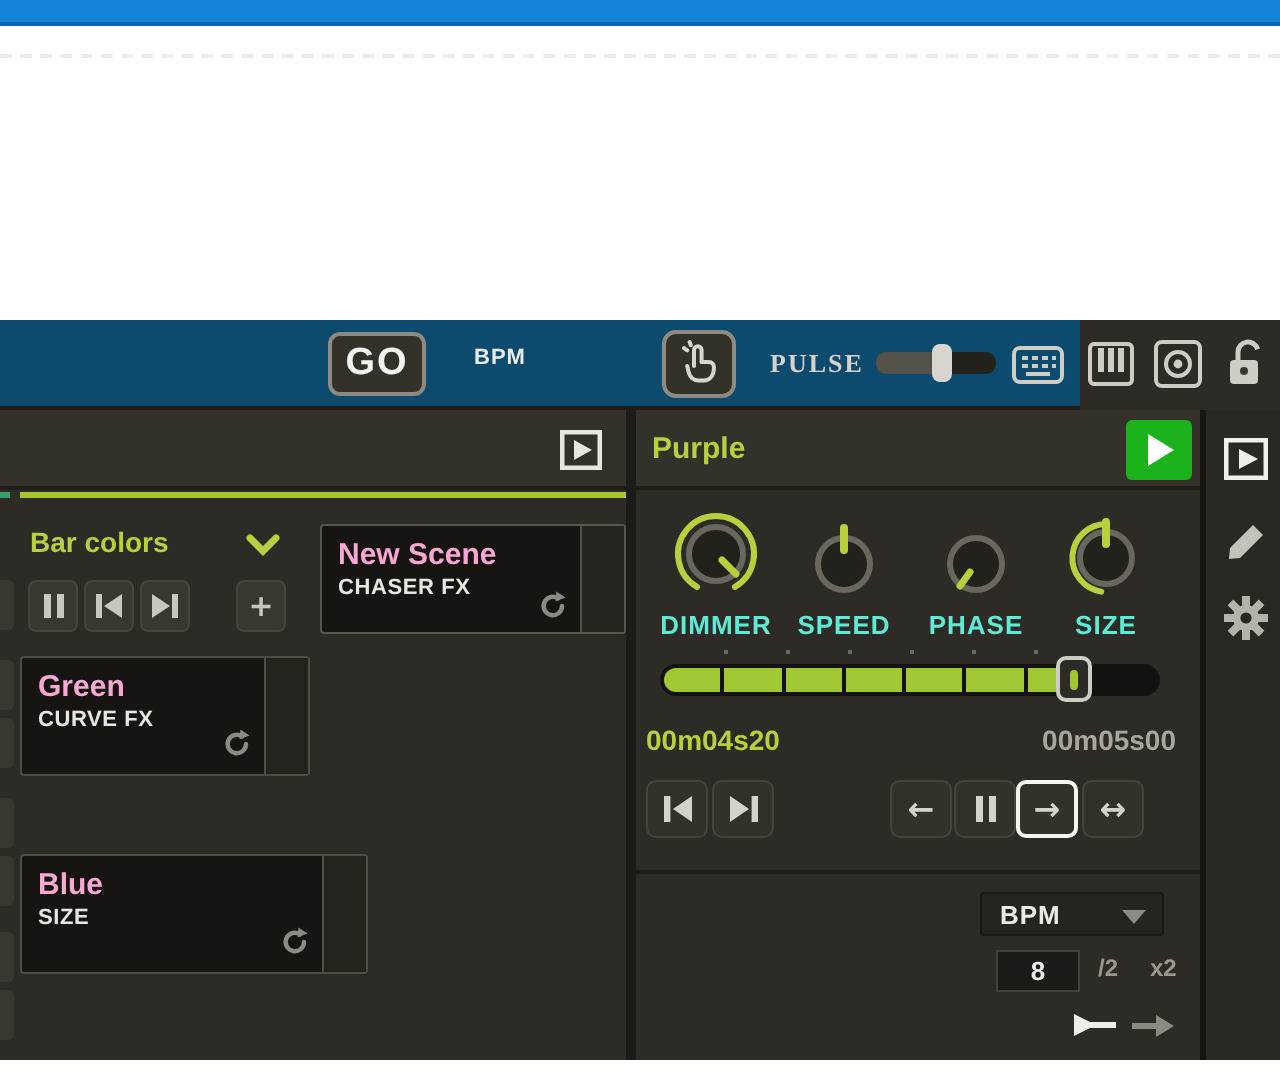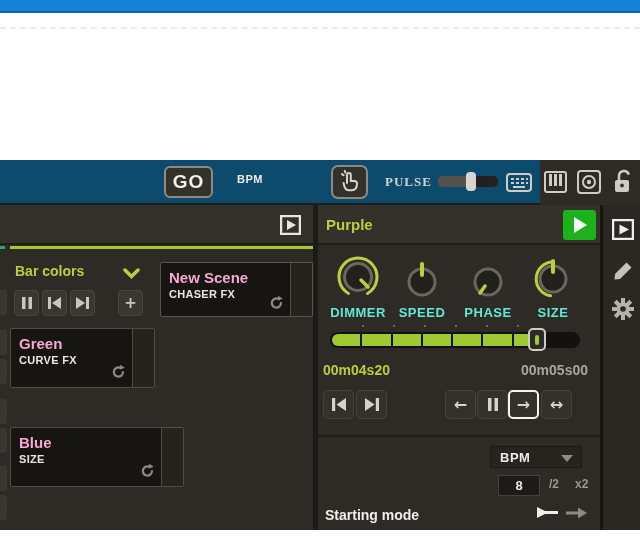--- a/index.html
+++ b/index.html
@@ -333,21 +333,20 @@
 
       <div class="dropdown">
         <div class="dropdown-value">BPM</div>
         <div class="dropdown-caret"></div>
       </div>
 
       <div class="bd-box">8</div>
       <div class="bd-op" style="left:231px;">/2</div>
       <div class="bd-op" style="left:257px;">x2</div>
 
-      <div class="row-label" style="top:302px;">Starting mode</div>
       <div style="position:absolute; left:218px; top:302px;">
         <svg width="22" height="14" viewBox="0 0 22 14">
           <polygon points="1,0 12,5.5 1,11" fill="#f0eeea"></polygon>
           <rect x="9" y="4" width="13" height="3" fill="#f0eeea"></rect>
         </svg>
       </div>
       <div style="position:absolute; left:248px; top:302px;">
         <svg width="22" height="14" viewBox="0 0 22 14">
           <rect x="0" y="4.5" width="14" height="3" fill="#8d8a83"></rect>
           <polygon points="12,0.5 21,6 12,11.5" fill="#8d8a83"></polygon>

